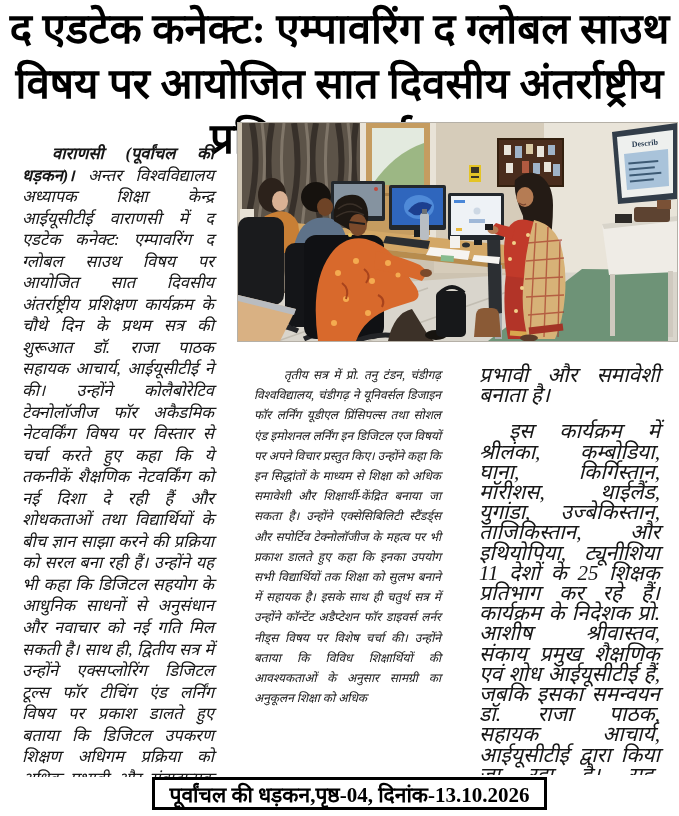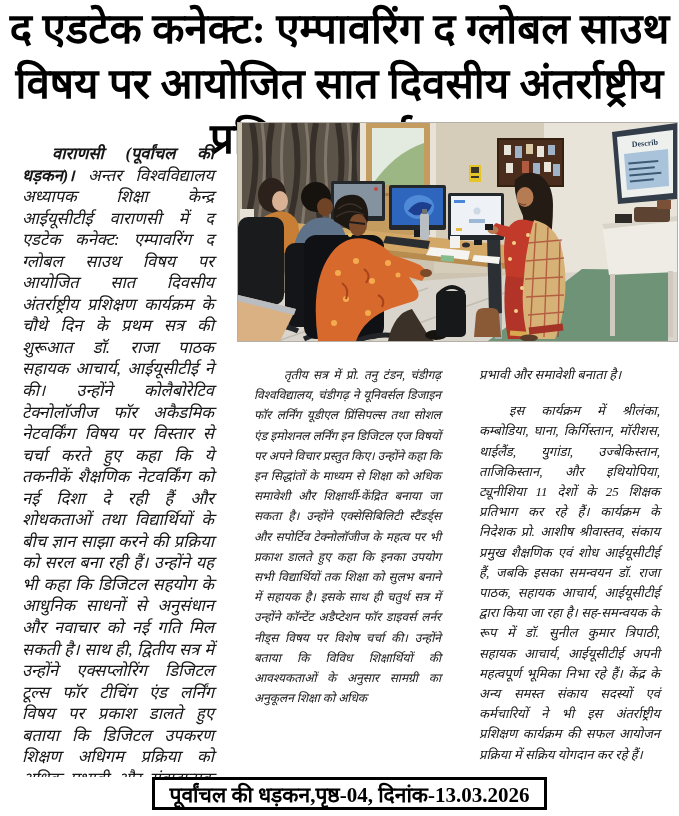--- a/index.html
+++ b/index.html
@@ -5,21 +5,21 @@
   html,body{margin:0;padding:0;background:#ffffff;}
   .page{position:relative;width:679px;height:816px;background:#fff;overflow:hidden;
         font-family:"Liberation Serif","DejaVu Serif",serif;color:#161616;}
   .headline{position:absolute;left:0;top:2px;width:679px;margin:0;padding:0 4px;box-sizing:border-box;
         text-align:center;font-size:42px;line-height:55px;font-weight:bold;color:#000;}
   .col{position:absolute;text-align:justify;overflow:hidden;}
   .col p{margin:16px;font-style:italic;}
   .col p.indent{text-indent:30px;}
   #col1{left:6px;top:127px;width:224px;height:650px;font-size:16.5px;line-height:21.55px;}
   #col2{left:238px;top:349px;width:219px;height:426px;font-size:12px;line-height:20.2px;}
-  #col3{left:463px;top:349px;width:213px;height:426px;font-size:13px;line-height:20.2px;}
+  #col3{left:463px;top:349px;width:213px;height:426px;font-size:21px;line-height:20.2px;}
   .lead{font-weight:bold;}
   .photo{position:absolute;left:237px;top:122px;width:441px;height:220px;box-sizing:border-box;
         border:1px solid #b5b0a7;background:#d6cdbd;}
   .photo svg{display:block;width:100%;height:100%;}
   .footerbox{position:absolute;left:152px;top:777px;width:395px;height:33px;box-sizing:border-box;
         border:3px solid #000;display:flex;align-items:center;justify-content:center;
         font-weight:bold;font-size:21px;color:#000;white-space:nowrap;}
 </style>
 </head>
 <body>
@@ -241,16 +241,16 @@
   <div class="col" id="col2">
     <p class="indent">तृतीय सत्र में प्रो. तनु टंडन, चंडीगढ़ विश्वविद्यालय, चंडीगढ़ ने यूनिवर्सल डिजाइन फॉर लर्निंग यूडीएल प्रिंसिपल्स तथा सोशल एंड इमोशनल लर्निंग इन डिजिटल एज विषयों पर अपने विचार प्रस्तुत किए। उन्होंने कहा कि इन सिद्धांतों के माध्यम से शिक्षा को अधिक समावेशी और शिक्षार्थी-केंद्रित बनाया जा सकता है। उन्होंने एक्सेसिबिलिटी स्टैंडर्ड्स और सपोर्टिव टेक्नोलॉजीज के महत्व पर भी प्रकाश डालते हुए कहा कि इनका उपयोग सभी विद्यार्थियों तक शिक्षा को सुलभ बनाने में सहायक है। इसके साथ ही चतुर्थ सत्र में उन्होंने कॉन्टेंट अडैप्टेशन फॉर डाइवर्स लर्नर नीड्स विषय पर विशेष चर्चा की। उन्होंने बताया कि विविध शिक्षार्थियों की आवश्यकताओं के अनुसार सामग्री का अनुकूलन शिक्षा को अधिक</p>
   </div>
 
   <div class="col" id="col3">
     <p>प्रभावी और समावेशी बनाता है।</p>
     <p class="indent">इस कार्यक्रम में श्रीलंका, कम्बोडिया, घाना, किर्गिस्तान, मॉरीशस, थाईलैंड, युगांडा, उज्बेकिस्तान, ताजिकिस्तान, और इथियोपिया, ट्यूनीशिया 11 देशों के 25 शिक्षक प्रतिभाग कर रहे हैं। कार्यक्रम के निदेशक प्रो. आशीष श्रीवास्तव, संकाय प्रमुख शैक्षणिक एवं शोध आईयूसीटीई हैं, जबकि इसका समन्वयन डॉ. राजा पाठक, सहायक आचार्य, आईयूसीटीई द्वारा किया जा रहा है। सह-समन्वयक के रूप में डॉ. सुनील कुमार त्रिपाठी, सहायक आचार्य, आईयूसीटीई अपनी महत्वपूर्ण भूमिका निभा रहे हैं। केंद्र के अन्य समस्त संकाय सदस्यों एवं कर्मचारियों ने भी इस अंतर्राष्ट्रीय प्रशिक्षण कार्यक्रम की सफल आयोजन प्रक्रिया में सक्रिय योगदान कर रहे हैं।</p>
   </div>
 
   <div class="footerbox">
-    <span>पूर्वांचल की धड़कन,पृष्ठ-04, दिनांक-13.03.2026</span>
+    <span>पूर्वांचल की धड़कन,पृष्ठ-04, दिनांक-13.10.2026</span>
   </div>
 
 </div>
 
 </body></html>

